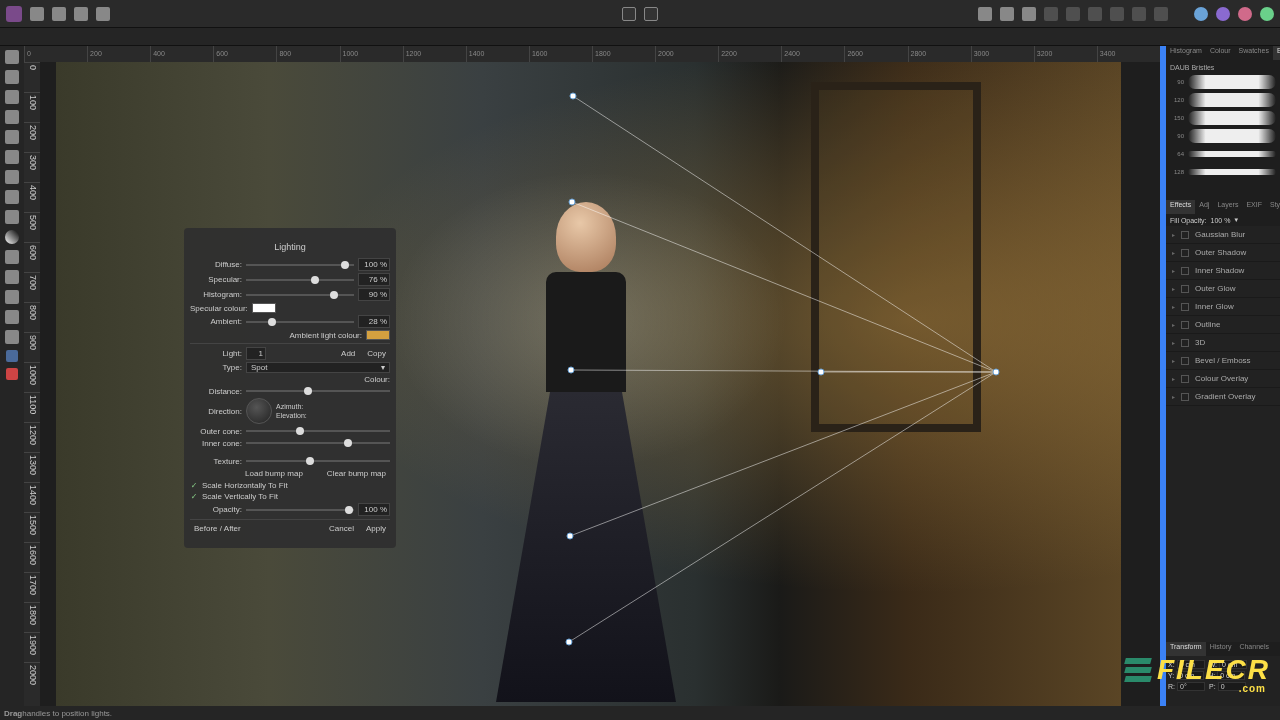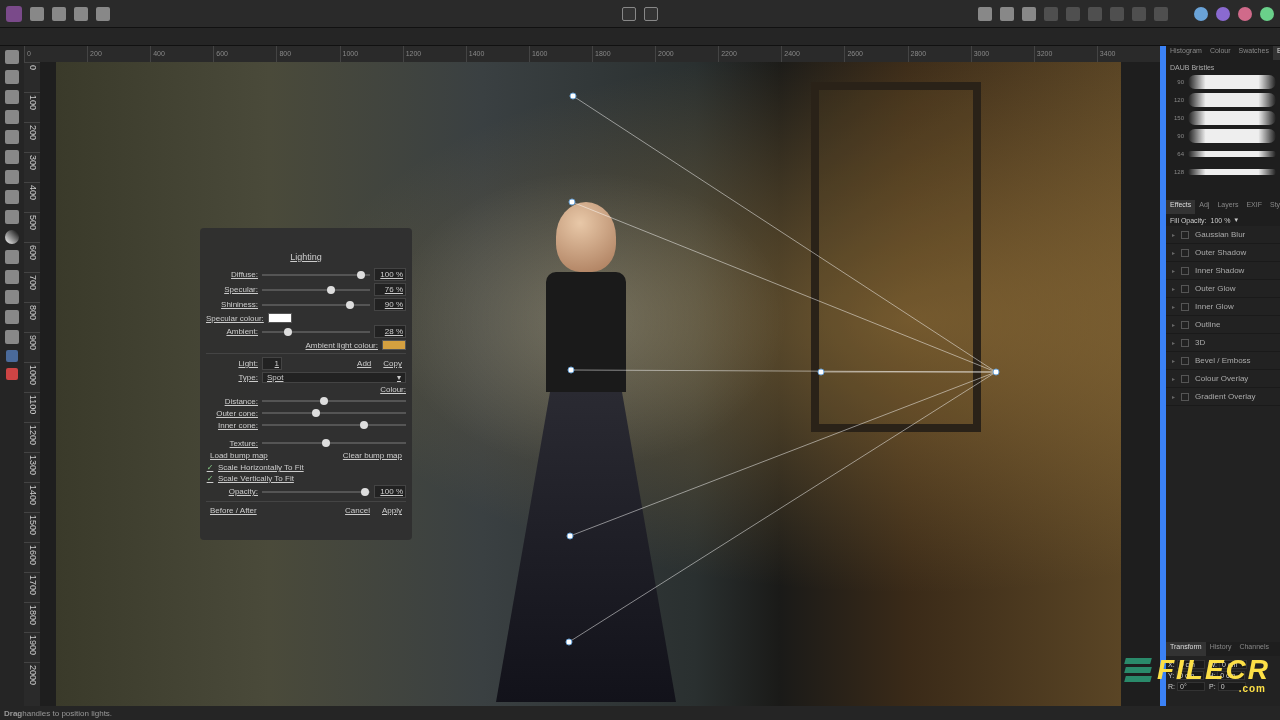--- a/index.html
+++ b/index.html
@@ -39,21 +39,21 @@
 .sub-hair { position: absolute; top: 0; left: 20px; width: 120px; height: 200px; background: linear-gradient(180deg, #8a6848, #6a5038); border-radius: 60px 60px 40% 40%; z-index: -1; }
 .sub-body { width: 80px; height: 120px; background: #1a1a1a; margin: 0 auto; border-radius: 10px 10px 0 0; }
 .sub-skirt { width: 180px; height: 310px; background: linear-gradient(180deg, #2a2a32, #12121a); clip-path: polygon(30% 0, 70% 0, 100% 100%, 0 100%); margin: 0 auto; }
 .window { position: absolute; right: 140px; top: 20px; width: 170px; height: 350px; border: 8px solid #2a2218; background: rgba(100,80,40,0.15); }
 .light-glow { position: absolute; left: 50%; top: 40%; width: 400px; height: 300px; background: radial-gradient(ellipse, rgba(255,255,230,0.2), transparent 70%); transform: translate(-50%,-50%); }
 
 svg.overlay { position: absolute; left: 0; top: 0; width: 100%; height: 100%; pointer-events: none; }
 svg.overlay circle { fill: #fff; stroke: #6aa3d8; stroke-width: 1; }
 svg.overlay line { stroke: rgba(255,255,255,0.7); stroke-width: 0.7; }
 
-.lighting-panel { position: absolute; left: 176px; top: 182px; width: 212px; background: rgba(48,48,48,0.97); border-radius: 4px; padding: 22px 6px; z-index: 10; color: #ccc; text-decoration: underline; }
+.lighting-panel { position: absolute; left: 160px; top: 182px; width: 212px; background: rgba(48,48,48,0.97); border-radius: 4px; padding: 12px 6px; z-index: 10; color: #ccc; }
 .panel-title { text-align: center; font-size: 9px; padding: 2px 0 4px; }
 .row { display: flex; align-items: center; margin: 2px 0; font-size: 8px; gap: 4px; }
 .row-label { width: 52px; text-align: right; }
 .slider { flex: 1; height: 10px; position: relative; display: flex; align-items: center; }
 .slider::before { content: ''; height: 2px; background: #555; width: 100%; }
 .slider-thumb { width: 8px; height: 8px; background: #ddd; border-radius: 50%; position: absolute; top: 1px; }
 .value-box { width: 32px; background: #222; border: 1px solid #444; padding: 1px 2px; font-size: 8px; text-align: right; }
 .color-swatch { width: 24px; height: 10px; border: 1px solid #555; }
 .white-sw { background: #fff; }
 .amber-sw { background: #d4a040; }
@@ -237,21 +237,21 @@
           <span class="value-box">100 %</span>
         </div>
       <div class="row">
           <span class="row-label">Specular:</span>
           <div class="slider">
             <div class="slider-thumb" style="left:60%"></div>
           </div>
           <span class="value-box">76 %</span>
         </div>
       <div class="row">
-          <span class="row-label">Shininess:</span>
+          <span class="row-label">Histogram:</span>
           <div class="slider">
             <div class="slider-thumb" style="left:78%"></div>
           </div>
           <span class="value-box">90 %</span>
         </div>
       <div class="row" style="">
           <span>Specular colour:</span>
           <div class="color-swatch white-sw"></div>
         </div>
       <div class="row">
@@ -283,39 +283,47 @@
       <div class="row" style="justify-content:flex-end">
           <span>Colour:</span>
         </div>
       <div class="row">
           <span class="row-label">Distance:</span>
           <div class="slider">
             <div class="slider-thumb" style="left:40%"></div>
           </div>
         </div>
       <div class="row">
+          <span class="row-label">Direction:</span>
+          <div class="direction-orb"></div>
+          <div style="flex:1;font-size:7px;line-height:1.3">
+            <div>Azimuth:</div>
+            <div>Elevation:</div>
+          </div>
+        </div>
+      <div class="row">
           <span class="row-label">Outer cone:</span>
           <div class="slider">
             <div class="slider-thumb" style="left:35%"></div>
           </div>
         </div>
       <div class="row">
           <span class="row-label">Inner cone:</span>
           <div class="slider">
             <div class="slider-thumb" style="left:68%"></div>
           </div>
         </div>
       <div style="height:4px"></div>
       <div class="row">
           <span class="row-label">Texture:</span>
           <div class="slider">
             <div class="slider-thumb" style="left:42%"></div>
           </div>
         </div>
-      <div class="row" style="justify-content:space-between;gap:26px">
+      <div class="row" style="justify-content:flex-end;gap:16px">
           <button class="small-btn">Load bump map</button>
           <button class="small-btn">Clear bump map</button>
         </div>
       <div class="row">
           <span class="check">✓</span>
           <span>Scale Horizontally To Fit</span>
         </div>
       <div class="row">
           <span class="check">✓</span>
           <span>Scale Vertically To Fit</span>

